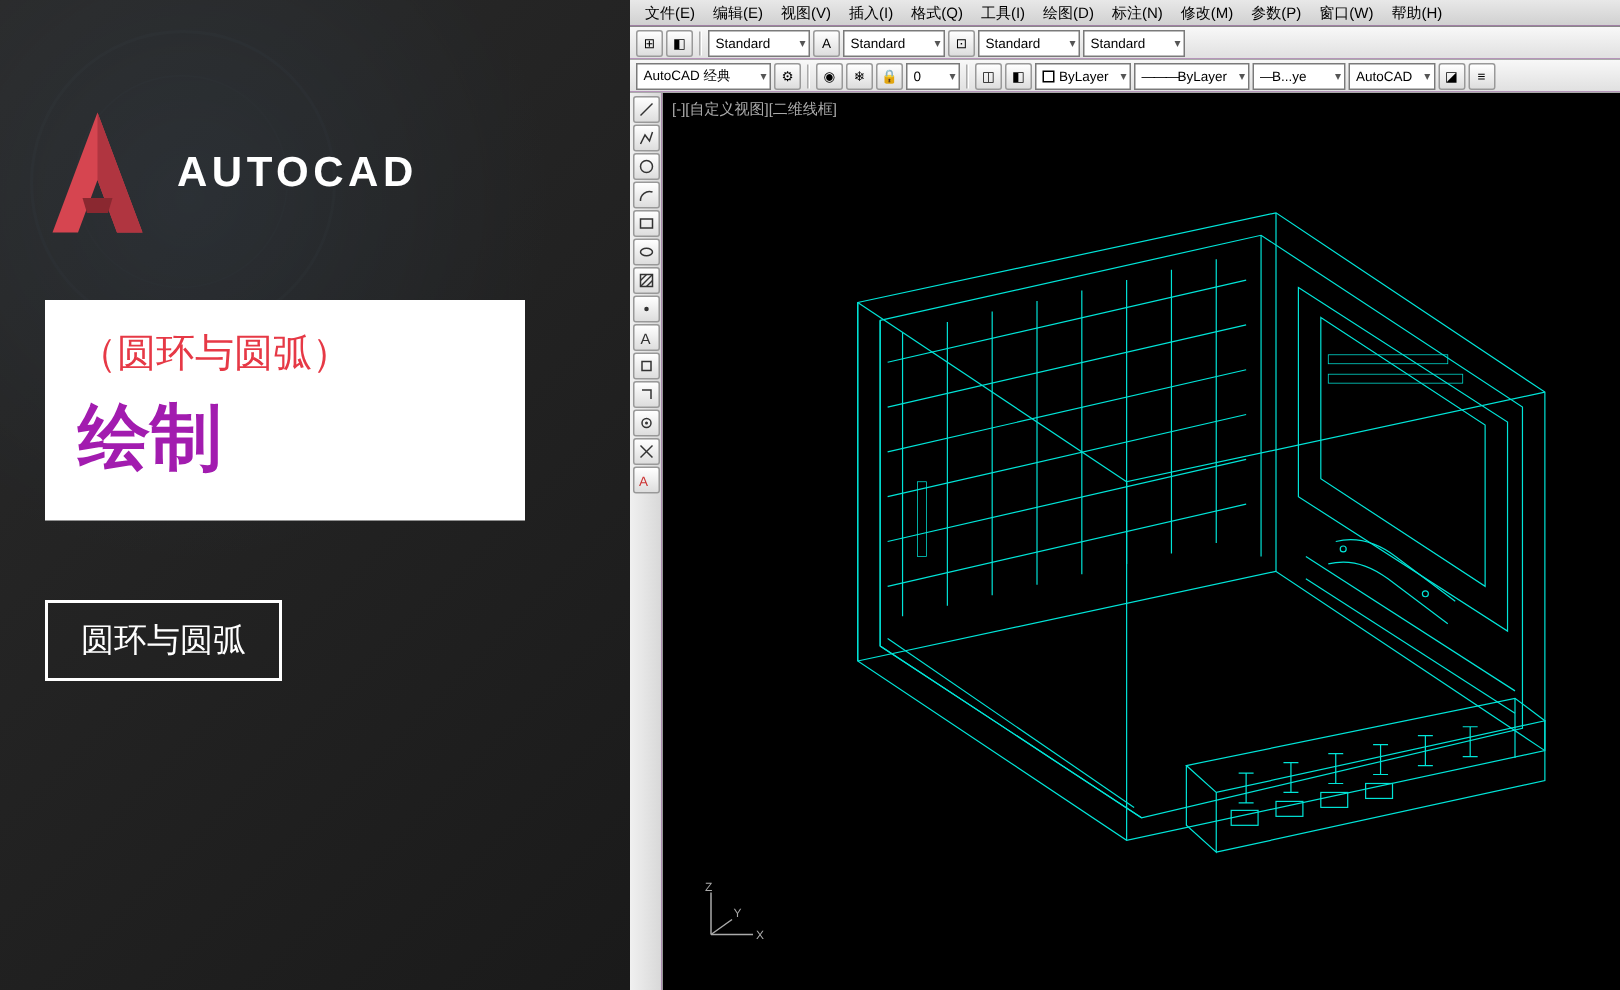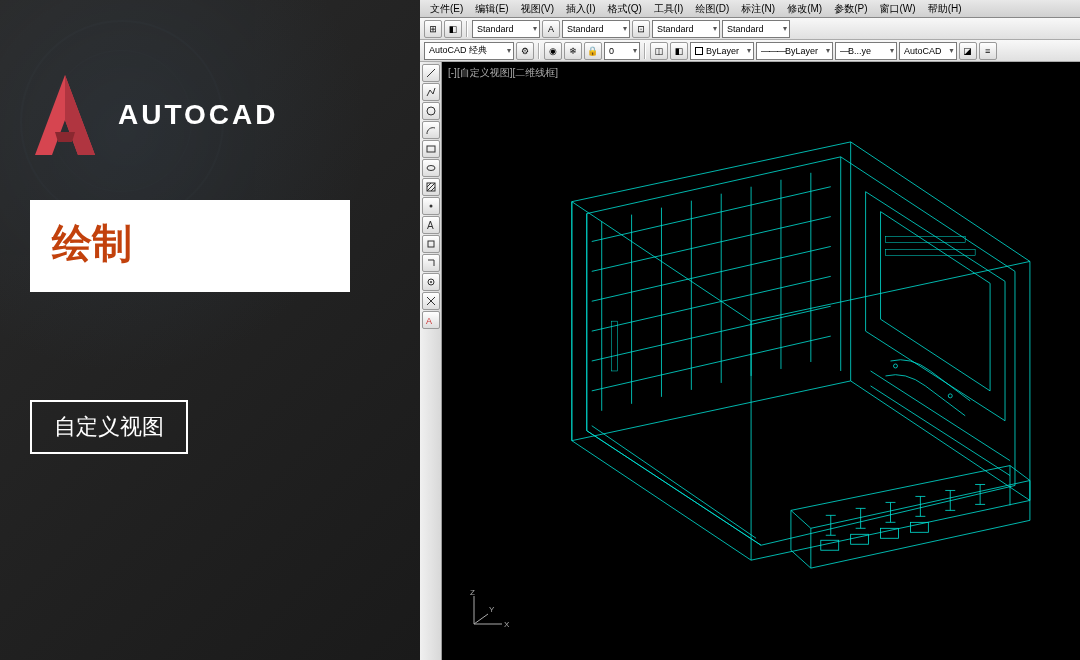--- a/index.html
+++ b/index.html
@@ -11,21 +11,21 @@
 .blueprint-bg::before { content: ""; position: absolute; top: 20px; left: 20px; width: 200px; height: 200px; border: 2px solid #5a7a9a; border-radius: 50%; opacity: 0.4; }
 .blueprint-bg::after { content: ""; position: absolute; top: 50px; left: 50px; width: 140px; height: 140px; border: 1px solid #5a7a9a; border-radius: 50%; opacity: 0.3; }
 
 .logo-block { position: absolute; top: 70px; left: 30px; display: flex; align-items: center; }
 .logo-a { width: 70px; height: 90px; position: relative; }
 .logo-a svg { width: 100%; height: 100%; }
 .logo-text { color: #fff; font-size: 28px; font-weight: bold; letter-spacing: 3px; margin-left: 18px; }
 
 .title-block { position: absolute; top: 200px; left: 30px; width: 320px; background: #fff; padding: 18px 22px 24px; }
 .subtitle-cn { color: #e63946; font-size: 26px; font-weight: 500; margin-bottom: 10px; }
-.title-main { color: #c2410c; font-size: 40px; font-weight: bold; line-height: 1.25; }
+.title-main { color: #a21caf; font-size: 48px; font-weight: bold; line-height: 1.25; }
 
 .tag-block { position: absolute; top: 400px; left: 30px; border: 2px solid #fff; padding: 10px 22px; }
 .tag-text { color: #fff; font-size: 22px; }
 
 
 .cad-panel { position: absolute; left: 420px; top: 0; width: 660px; height: 660px; background: #a21caf; }
 
 .menubar { height: 18px; background: linear-gradient(#e8e8e8, #d0d0d0); display: flex; font-size: 10px; color: #000; padding: 0 4px; align-items: center; border-bottom: 1px solid #888; }
 .menubar span { padding: 0 6px; cursor: default; }
 
@@ -62,25 +62,26 @@
       <svg viewBox="0 0 70 90">
         <path d="M35 5 L65 85 L48 85 L35 50 L22 85 L5 85 Z" fill="#d64550"></path>
         <path d="M35 5 L65 85 L48 85 L35 50 Z" fill="#b03540"></path>
         <path d="M25 62 L45 62 L42 72 L28 72 Z" fill="#8a2830"></path>
       </svg>
     </div>
     <div class="logo-text">AUTOCAD</div>
   </div>
 
   <div class="title-block">
+    <div class="subtitle-cn">（圆环与圆弧）</div>
     <div class="title-main">绘制</div>
   </div>
 
   <div class="tag-block">
-    <div class="tag-text">自定义视图</div>
+    <div class="tag-text">圆环与圆弧</div>
   </div>
 </div>
 
 <div class="cad-panel">
 
   <div class="menubar">
     <span>文件(E)</span>
     <span>编辑(E)</span>
     <span>视图(V)</span>
     <span>插入(I)</span>

